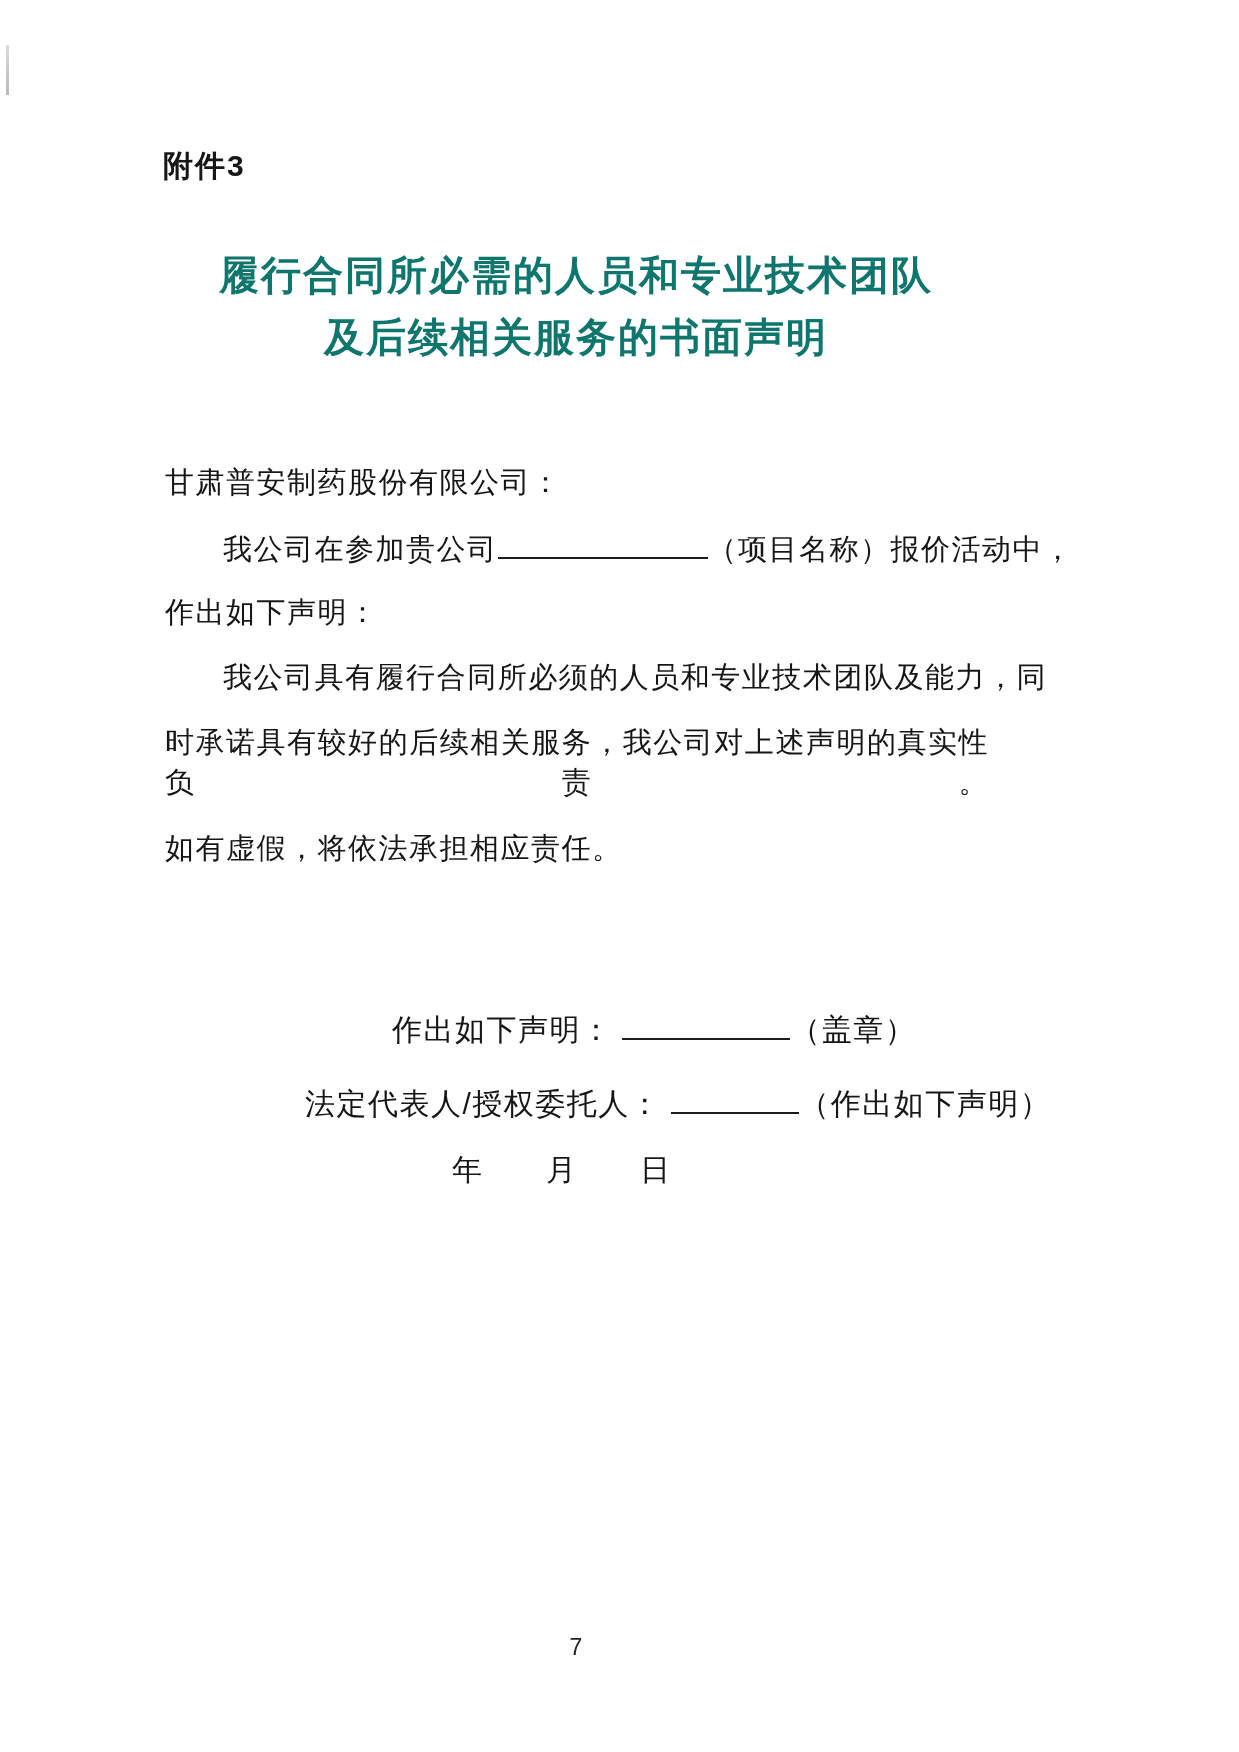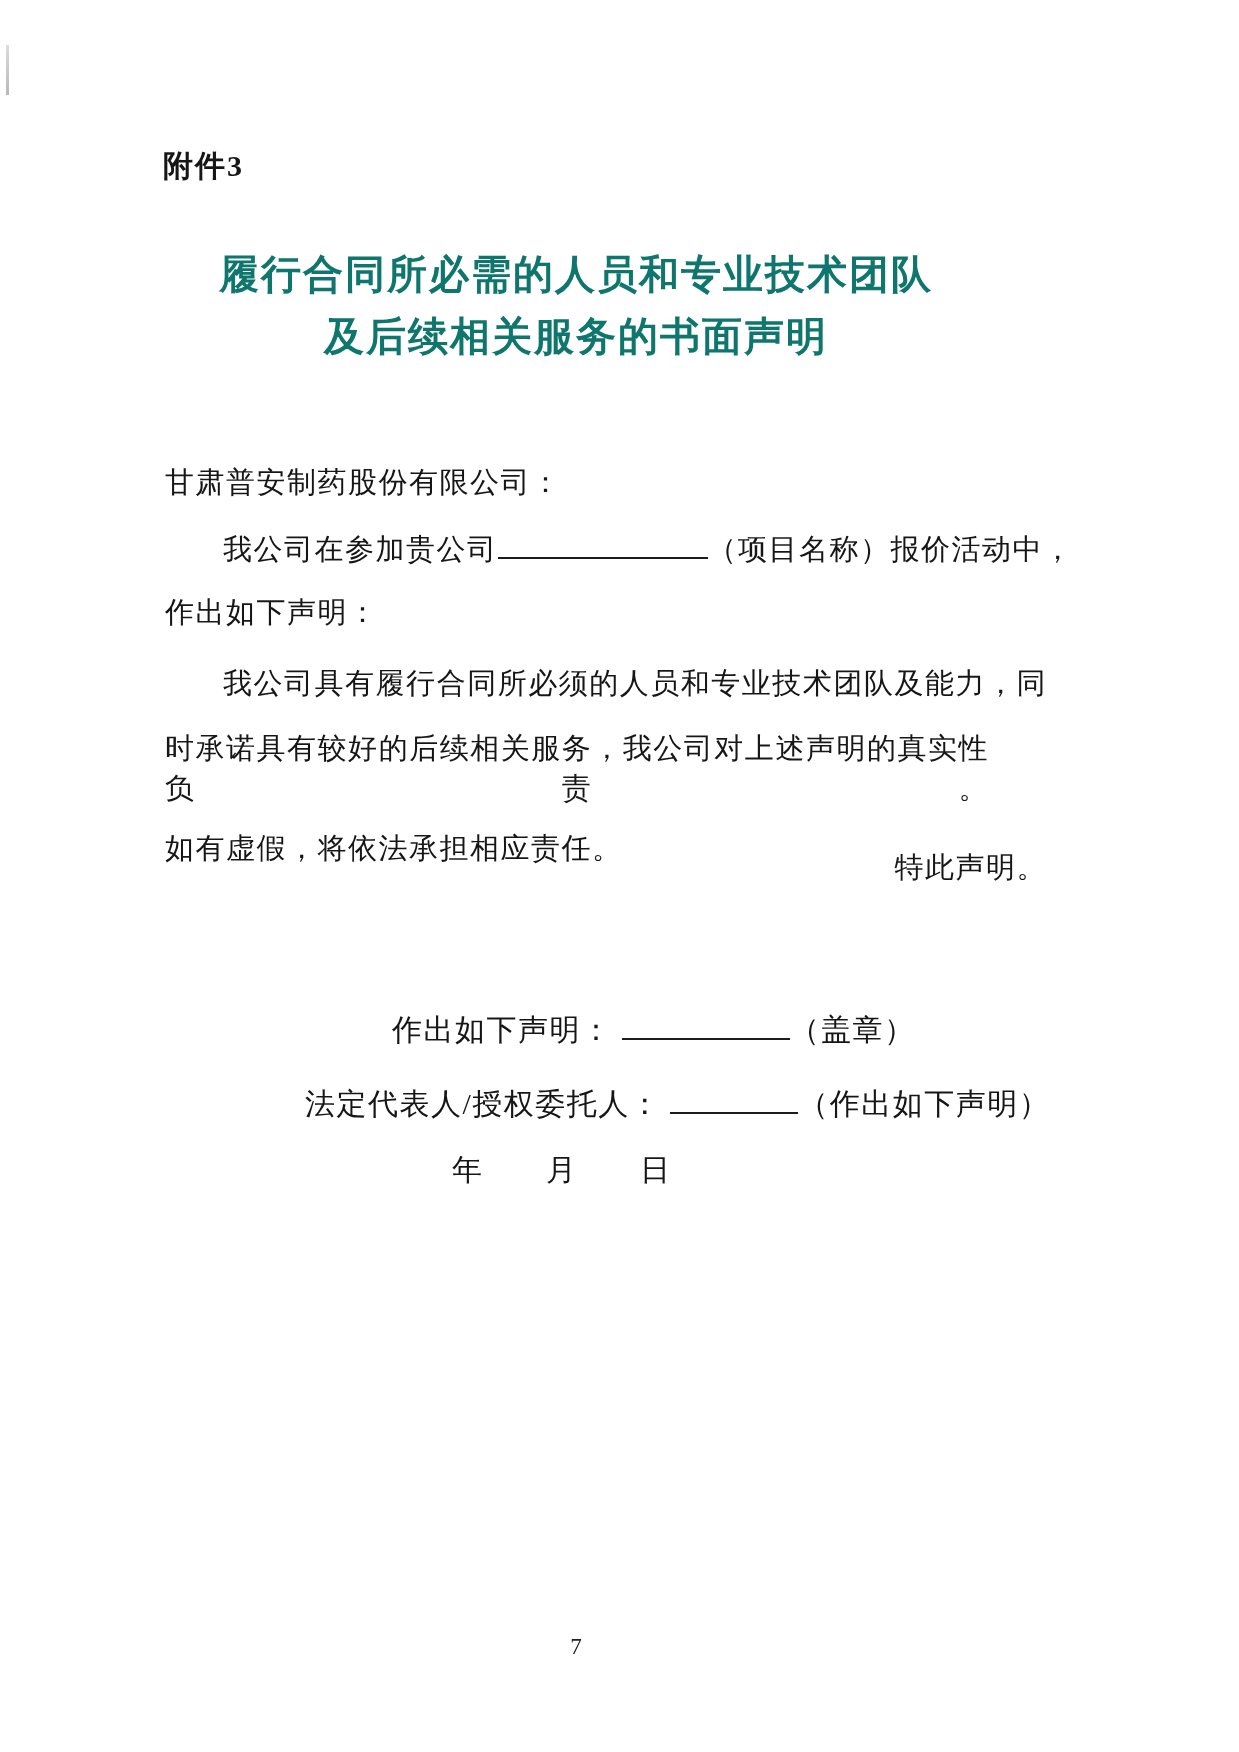--- a/index.html
+++ b/index.html
@@ -6,21 +6,21 @@
     margin: 0;
     padding: 0;
     background: #ffffff;
   }
   .page {
     position: relative;
     width: 1186px;
     height: 1752px;
     background: #ffffff;
     overflow: hidden;
-    font-family: Liberation Serif, serif;
+    font-family: Liberation Sans, sans-serif;
     color: #161616;
   }
   .scan-mark {
     position: absolute;
     left: 6px;
     top: 45px;
     width: 3px;
     height: 50px;
     background: linear-gradient(#cccccc, #9a9a9a);
     opacity: .7;
@@ -52,21 +52,20 @@
     font-size: 29px;
     letter-spacing: 1.5px;
     line-height: 40px;
     white-space: nowrap;
   }
   .indent { padding-left: 58px; text-align: right; }
   .fill {
     white-space: normal;
     text-align: justify;
     text-align-last: justify;
-    margin-top: 6px;
   }
   .uline {
     display: inline-block;
     border-bottom: 2px solid #1c1c1c;
     height: 30px;
     vertical-align: baseline;
   }
   .uline.w210 { width: 210px; }
   .uline.w170 { width: 168px; }
   .uline.w130 { width: 128px; }
@@ -123,21 +122,20 @@
   </div>
 
   <div class="body-line" style="top:592px;">作出如下声明：</div>
 
   <div class="body-line indent fill" style="top:657px;">我公司具有履行合同所必须的人员和专业技术团队及能力，同</div>
 
   <div class="body-line fill" style="top:722px;">时承诺具有较好的后续相关服务，我公司对上述声明的真实性负责。</div>
 
   <div class="body-line" style="top:787px;margin-top:41px;">如有虚假，将依法承担相应责任。</div>
 
-  <div class="body-line indent" style="top:847px;">特此声明。</div>
 
   <div class="sign-line" style="left:392px; top:1008px;">
     <span>作出如下声明：</span>
     <span class="uline w170"></span><span>（盖章）</span>
   </div>
 
   <div class="sign-line" style="left:305px; top:1082px;">
     <span>法定代表人/授权委托人：</span>
     <span class="uline w130"></span><span>（作出如下声明）</span>
   </div>

